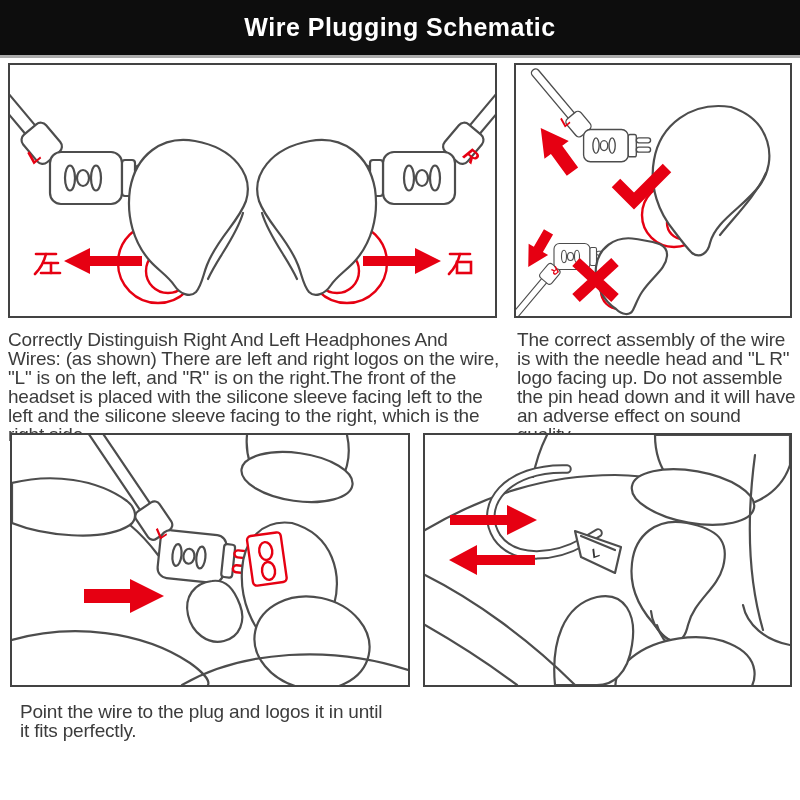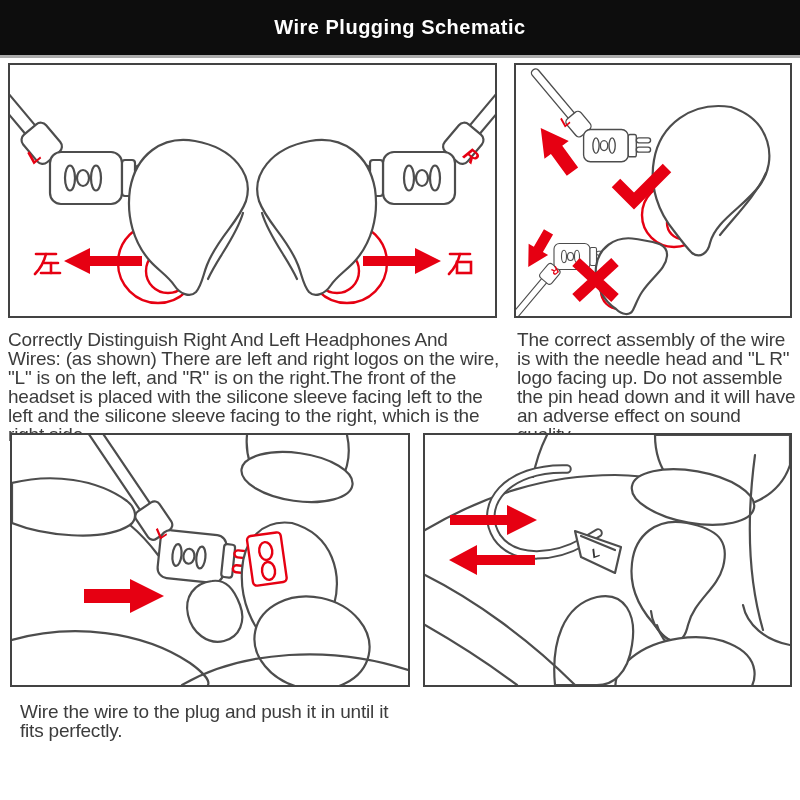--- a/index.html
+++ b/index.html
@@ -1,21 +1,21 @@
 <!DOCTYPE html>
 <html><head>
 <meta charset="utf-8">
 <style>
   html,body{margin:0;padding:0;background:#ffffff;}
   .page{position:relative;width:800px;height:800px;background:#fff;overflow:hidden;
         font-family:"Liberation Sans",sans-serif;}
   
   .hdr{position:absolute;left:0;top:0;width:800px;height:55px;background:#0d0d0d;}
   .hdr h1{margin:0;height:55px;line-height:55px;text-align:center;color:#fff;
-          font-size:20px;font-weight:700;letter-spacing:.5px;}
+          font-size:25px;font-weight:700;letter-spacing:.5px;}
   .hdr-shadow{position:absolute;left:0;top:55px;width:800px;height:3px;background:#ababab;}
   
   .panel{position:absolute;border:2px solid #434343;background:#fff;}
   .panel svg{display:block;width:100%;height:100%;}
   .p1{left:8px;top:63px;width:485px;height:251px;}
   .p2{left:514px;top:63px;width:274px;height:251px;}
   .p3{left:10px;top:433px;width:396px;height:250px;}
   .p4{left:423px;top:433px;width:365px;height:250px;}
   
   .cap{position:absolute;color:#3c3c3c;font-size:19px;line-height:19px;letter-spacing:-0.2px;}
@@ -192,15 +192,15 @@
       <path class="ln" d="M130,250 C126,208 138,170 172,162 C200,156 212,180 207,210 C203,238 188,252 168,250 Z"></path>
       <g>
         <path class="sn" d="M0,140 C50,165 105,205 150,250"></path>
         <path class="sn" d="M0,190 C35,210 68,232 92,250"></path>
       </g>
       <polygon class="rf" points="25,80 82,80 82,70 112,85 82,100 82,90 25,90"></polygon>
       <polygon class="rf" points="110,120 52,120 52,110 24,125 52,140 52,130 110,130"></polygon>
     </svg>
   </div>
 
-  <div class="cap c3">Wire the wire to the plug and push it in until it fits perfectly.</div>
+  <div class="cap c3">Point the wire to the plug and logos it in until it fits perfectly.</div>
 
 </div>
 
 </body></html>

